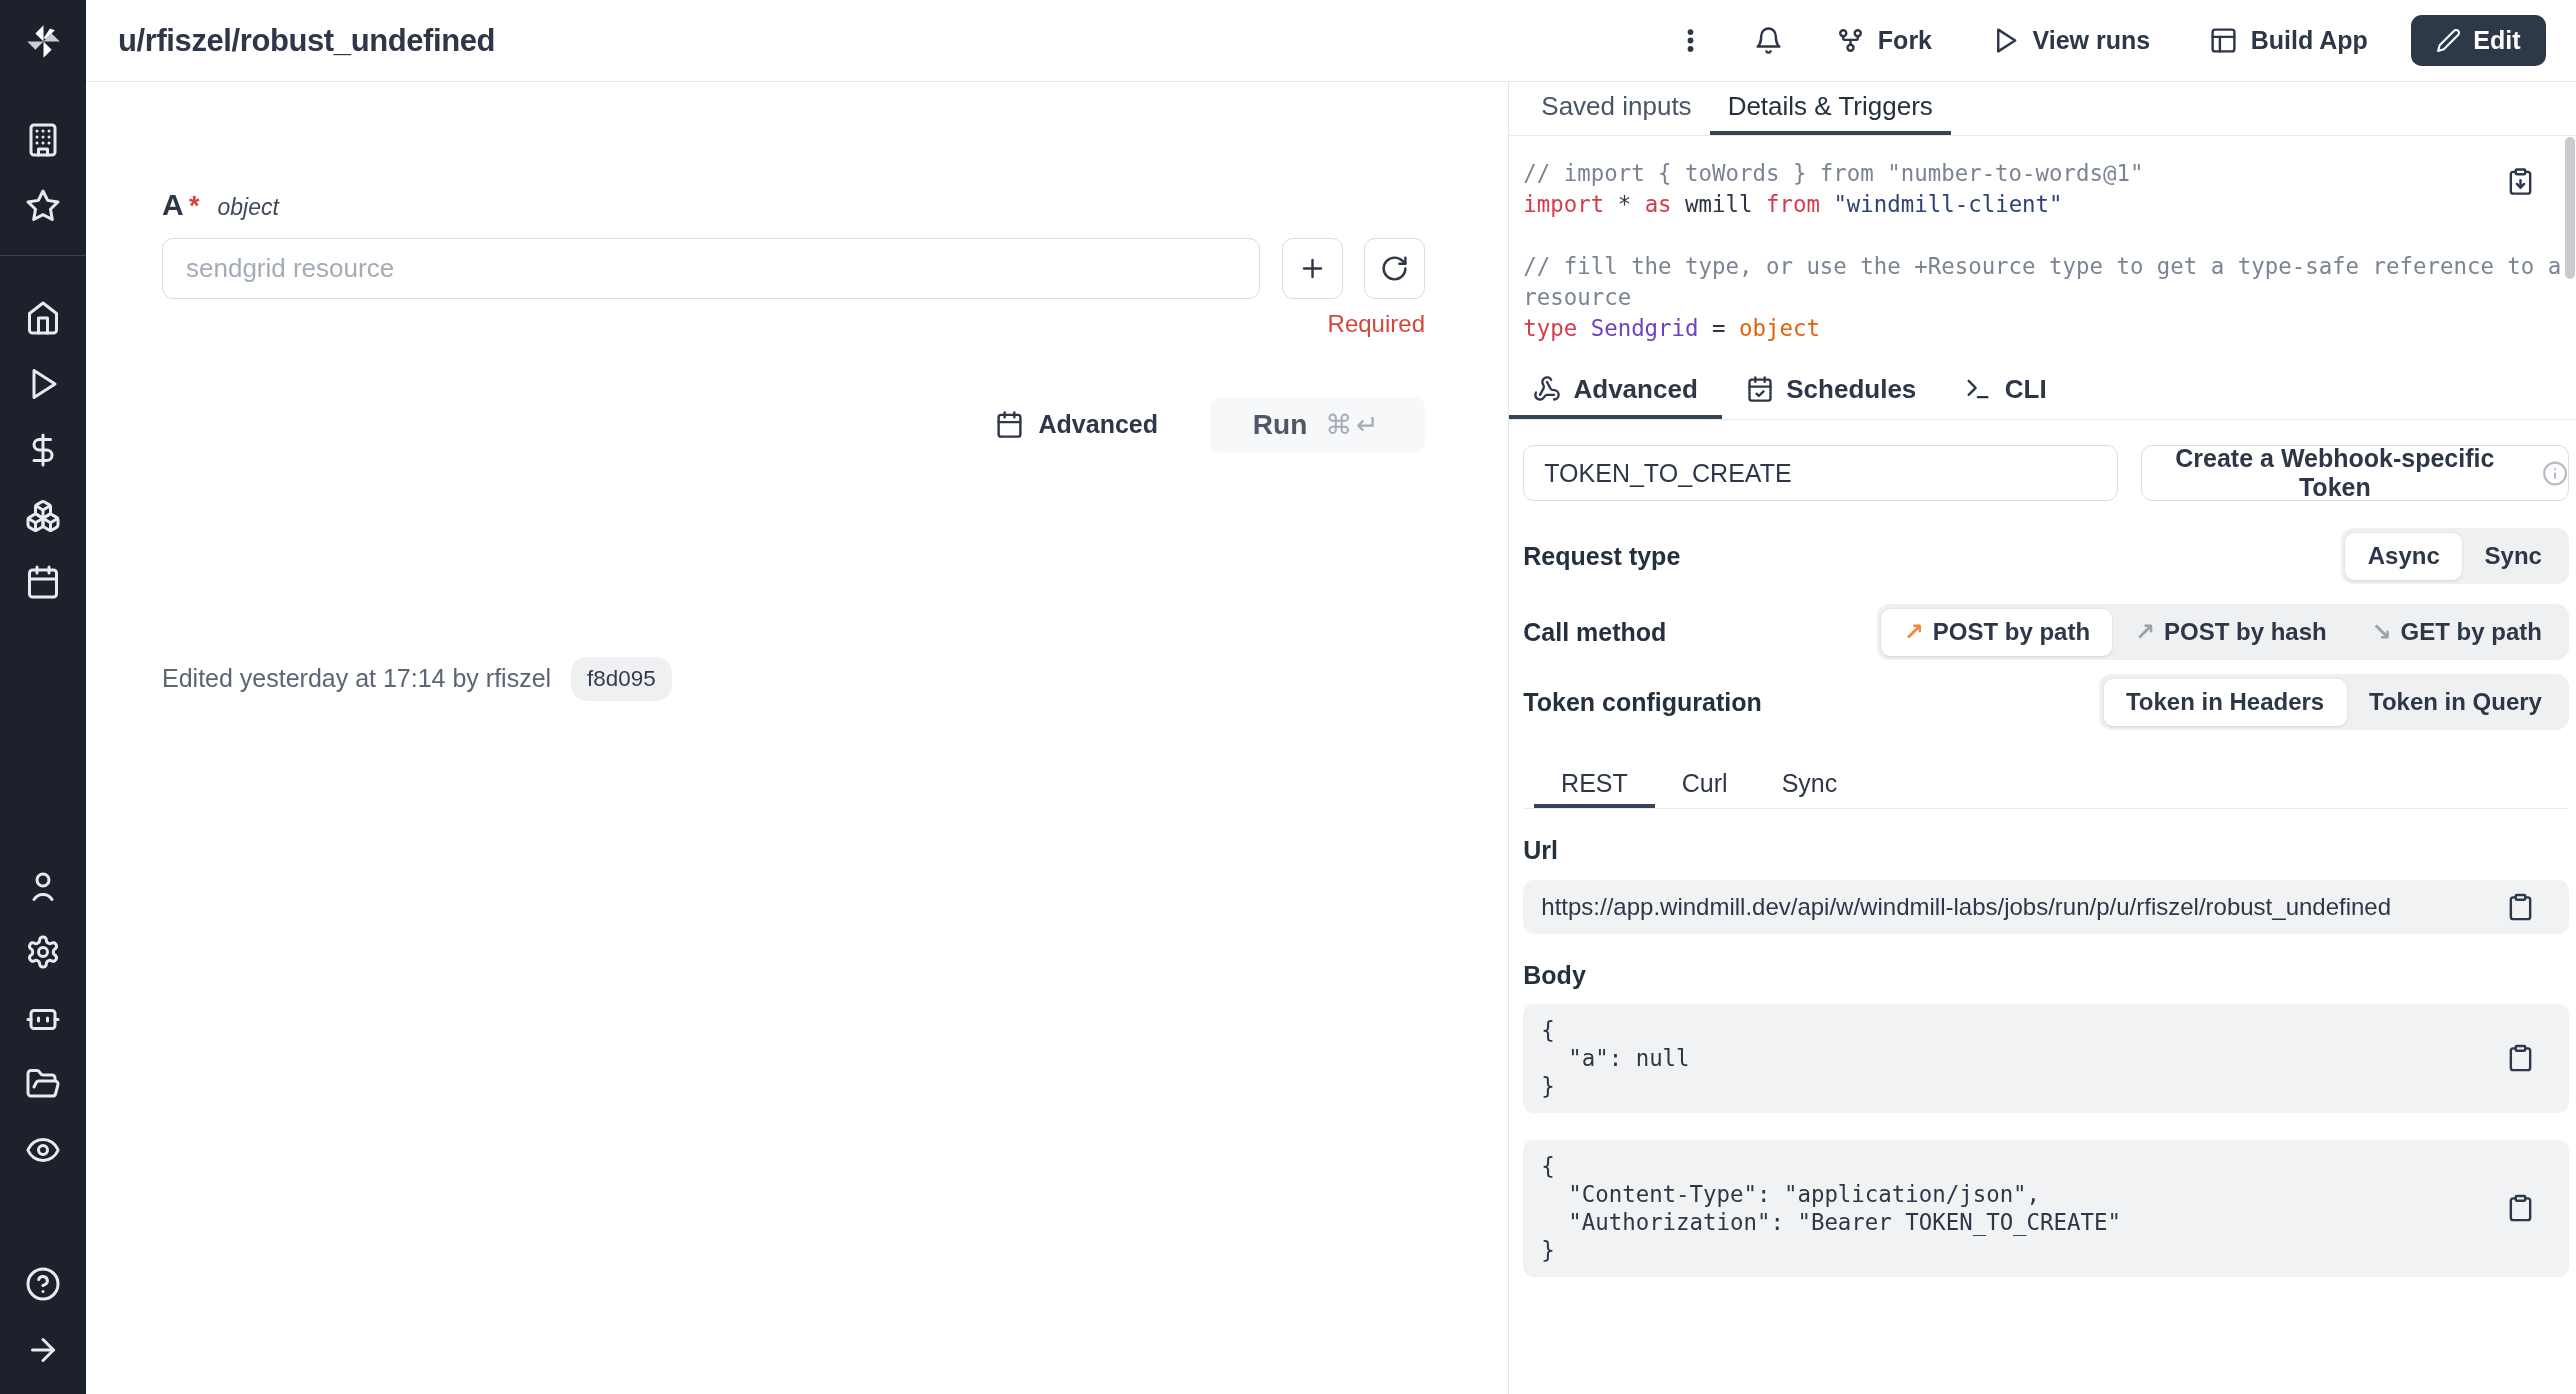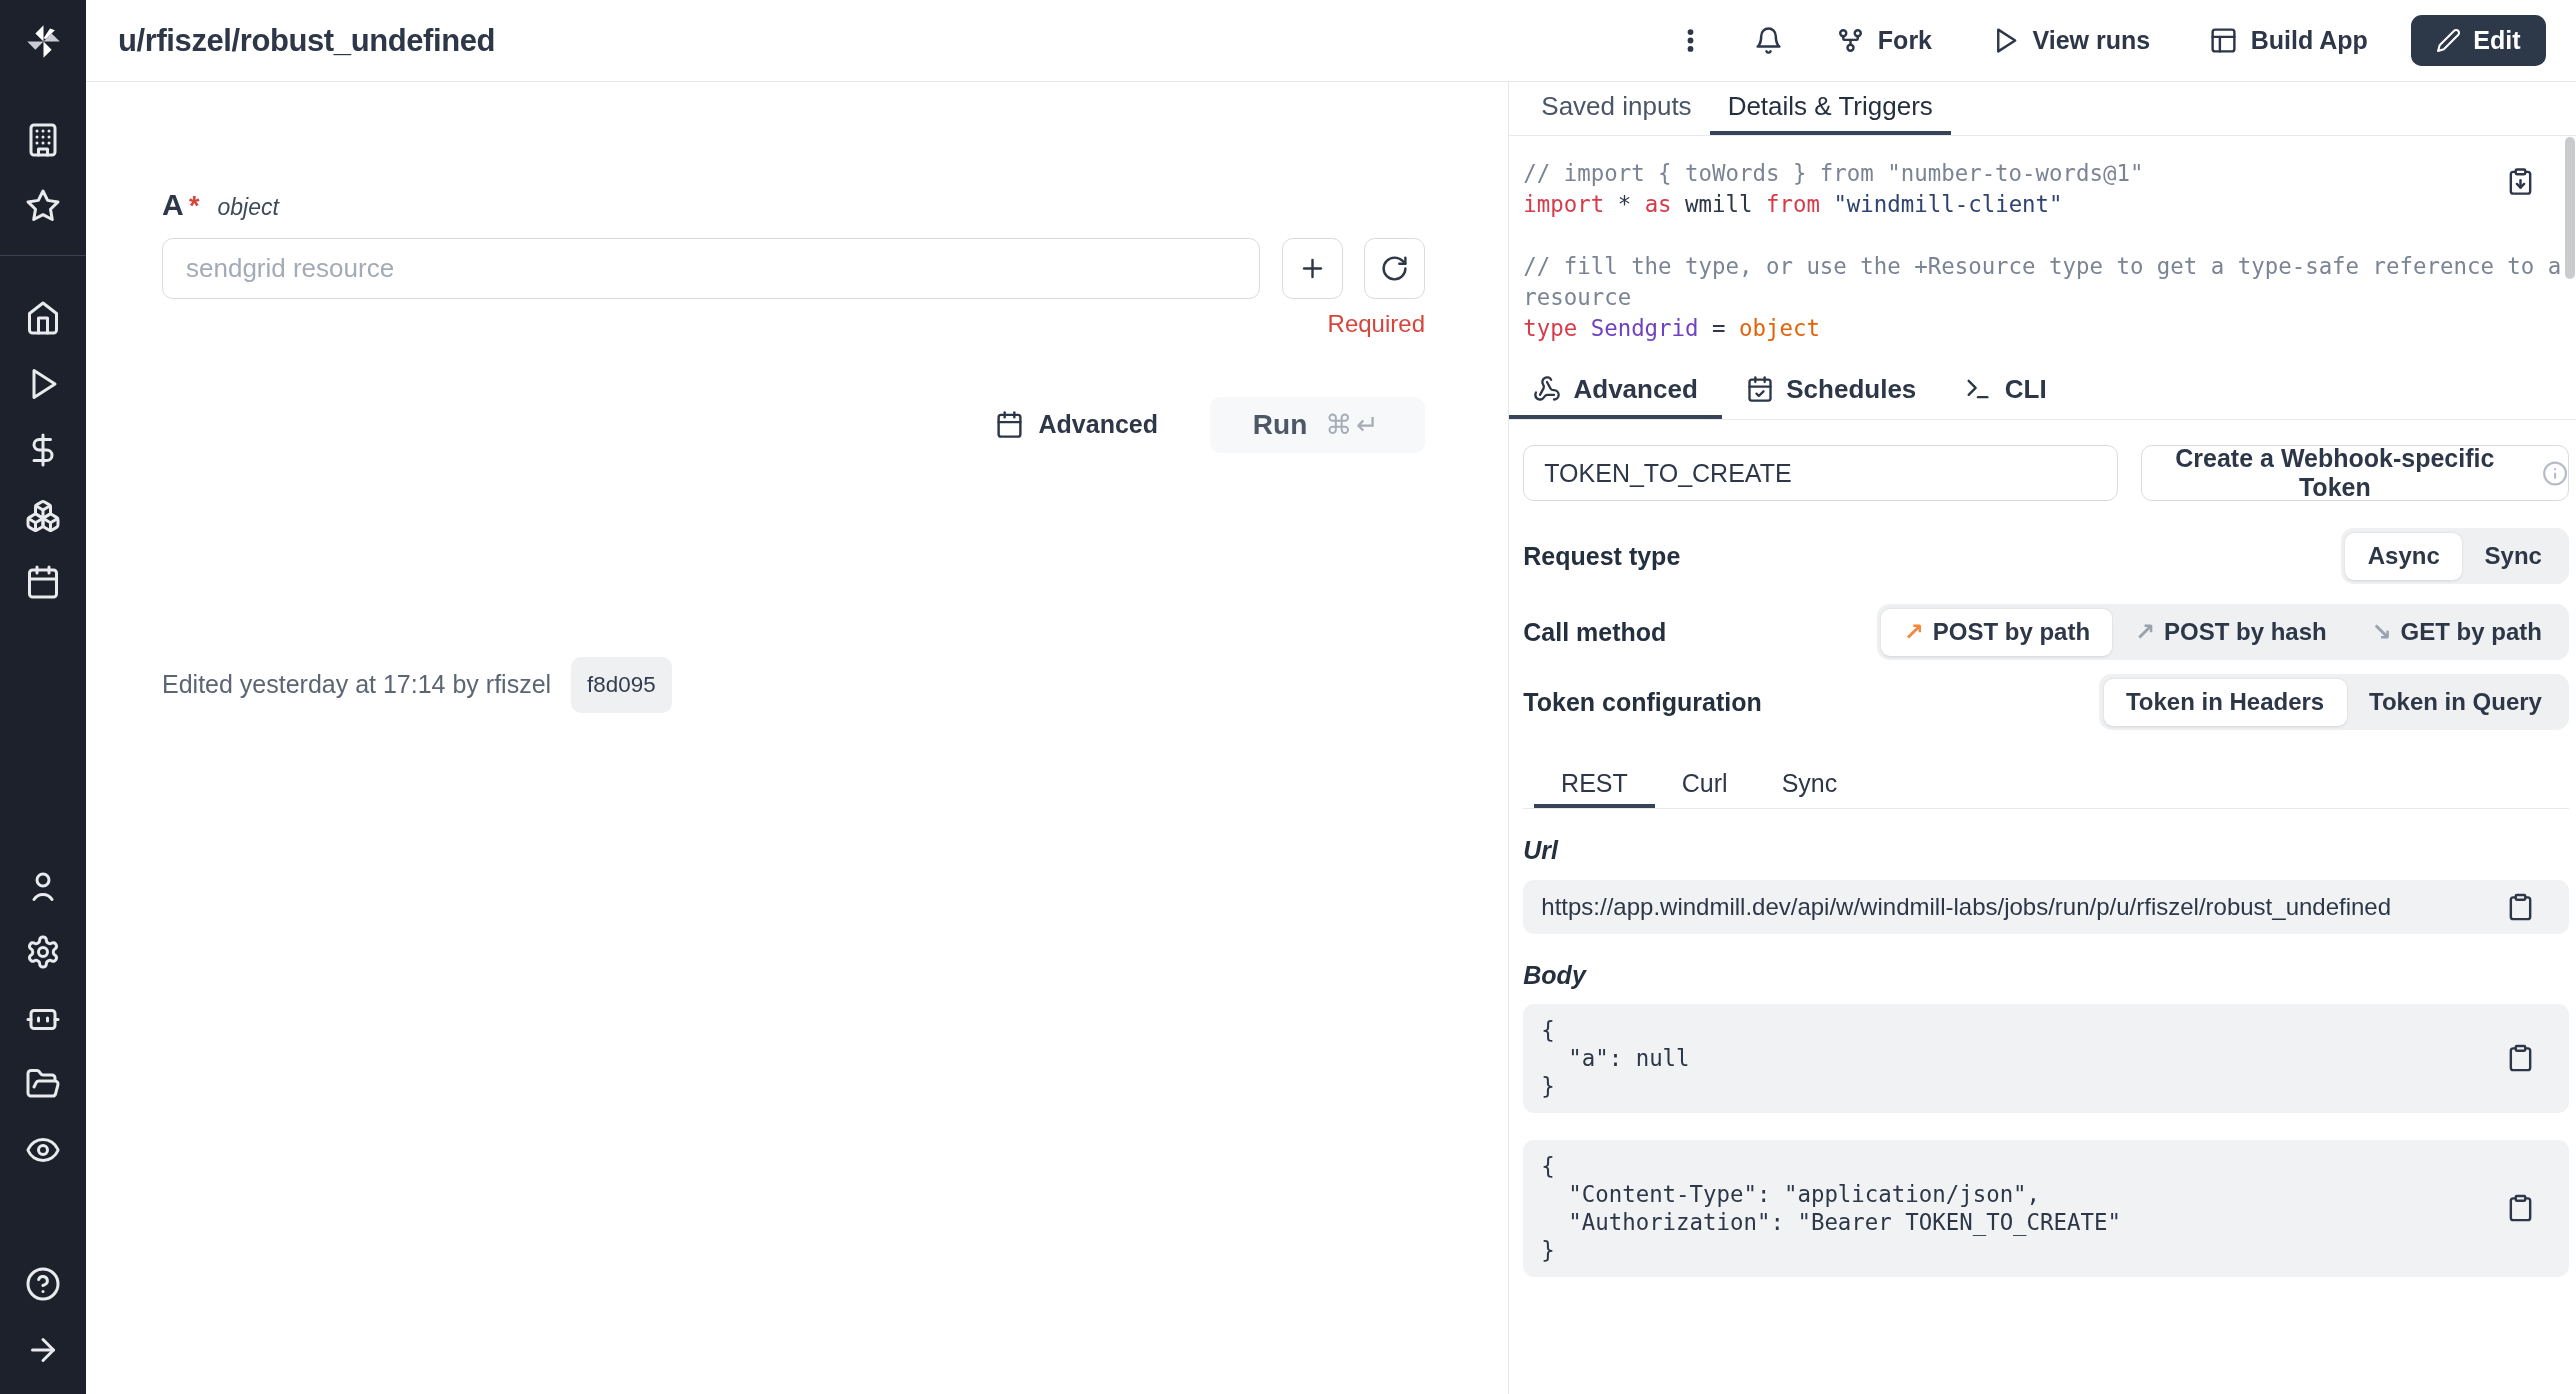--- a/index.html
+++ b/index.html
@@ -69,21 +69,21 @@
   .advanced { display:flex; align-items:center; gap:14.3px; font-size:25px; font-weight:600; color:#2d3748; cursor:pointer; }
   .advanced svg { width:29px; height:29px; stroke:#2d3748; fill:none; stroke-width:2; stroke-linecap:round; stroke-linejoin:round; }
   .run-btn {
     width:215px; height:56px; background:#f7f8fa; border:none; border-radius:10.8px;
     display:flex; align-items:center; justify-content:center; gap:18px; cursor:pointer;
   }
   .run-label { font-size:28px; font-weight:bold; color:#4d5766; }
   .run-kbd { font-size:27px; color:#a6adb7; letter-spacing:3.6px; }
   .edited-row { margin-top:204px; display:flex; align-items:center; gap:20px; }
   .edited-text { font-size:25px; color:#5b6573; }
-  .version-badge { background:#eef0f2; border-radius:10px; padding:15px 16px; font-size:22.4px; color:#323c4c; cursor:pointer; }
+  .version-badge { background:#eef0f2; border-radius:16px; padding:9px 16px; font-size:22.4px; color:#323c4c; cursor:pointer; }
 
   
   .panel { width:1068px; flex-shrink:0; border-left:0.9px solid #e5e7eb; display:flex; flex-direction:column; position:relative; }
   .panel-scroll-thumb { position:absolute; top:55px; right:0.9px; width:10px; height:142px; background:#c9cbcf; border-radius:5.4px; cursor:pointer; }
 
   .panel-tabs { display:flex; height:54px; border-bottom:0.9px solid #e8eaed; padding-left:14.3px; flex-shrink:0; }
   .ptab { display:flex; align-items:center; padding:0 18px; font-size:26px; color:#4a5568; cursor:pointer; border-bottom:4.5px solid transparent; }
   .ptab.active { color:#25303f; border-bottom-color:#374357; }
 
   .subtabs { display:flex; height:50px; border-bottom:0.9px solid #e8eaed; padding-left:12.5px; flex-shrink:0; align-items:stretch; }
@@ -130,21 +130,21 @@
   }
   .toggle.selected { background:#ffffff; box-shadow:0 0.9px 2.7px rgba(0,0,0,0.12); }
   .arrow-glyph { font-size:24px; color:#9aa2ad; }
   .arrow-glyph.orange { color:#f18a3f; }
 
   .snippet-tabs { display:flex; height:47px; border-bottom:0.9px solid #e8eaed; margin-top:32px; padding-left:10.8px; }
   .sntab { display:flex; align-items:center; padding:0 27px; font-size:25px; color:#2d3748; cursor:pointer; border-bottom:4.5px solid transparent; }
   .sntab.active { border-bottom-color:#374357; }
 
   .io-section { margin-top:27px; }
-  .io-label { font-size:25px; font-weight:bold; color:#25303f;font-style:italic; }
+  .io-label { font-size:25px; font-weight:bold; color:#25303f; }
   .io-box { position:relative; margin-top:14.3px; background:#f1f2f4; border-radius:10.8px; padding:12.5px 81px 12.5px 18px; }
   .io-box.url-box { height:54px; display:flex; align-items:center; }
   .url-text { font-size:24px; color:#2d3748; white-space:nowrap; overflow:hidden; }
   .json-line { font-family:"DejaVu Sans Mono","Liberation Mono",monospace; font-size:22.4px; line-height:28px; color:#2d3748; white-space:pre; }
   .io-copy { position:absolute; right:34px; top:50%; transform:translateY(-50%); cursor:pointer; }
 </style>
 </head>
 <body>
 
 <div class="app">

